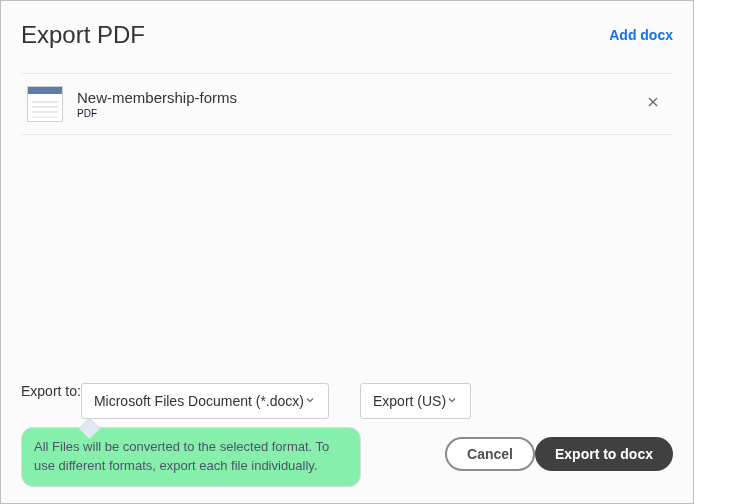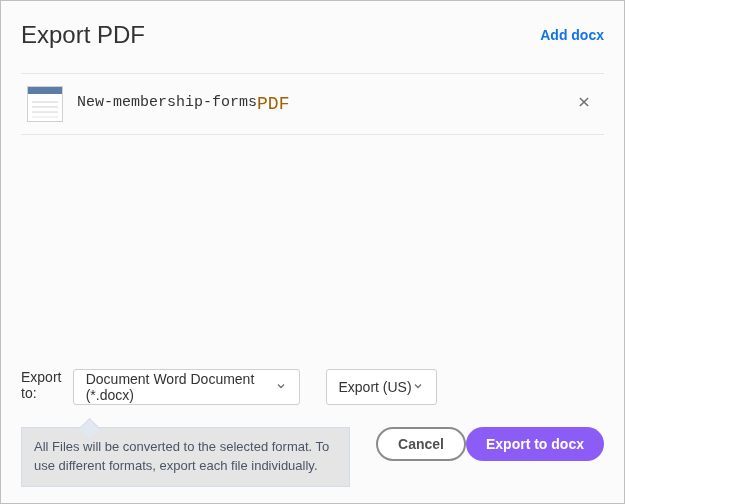--- a/index.html
+++ b/index.html
@@ -4,21 +4,21 @@
   <style>
     * { box-sizing: border-box; margin: 0; padding: 0; }
     body {
       font-family: -apple-system, BlinkMacSystemFont, "Segoe UI", Arial, sans-serif;
       background: #fff;
       width: 735px;
       height: 504px;
       overflow: hidden;
     }
     .dialog {
-      width: 625px;
+      width: 694px;
       height: 504px;
       border: 1px solid #bfbfbf;
       background: #fbfbfb;
       display: flex;
       flex-direction: column;
       padding: 20px 20px 16px 20px;
     }
     .header {
       display: flex;
       justify-content: space-between;
@@ -58,31 +58,30 @@
       content: "";
       position: absolute;
       left: 4px; right: 4px; top: 40%;
       height: 2px;
       background: #e8e8e8;
       box-shadow: 0 5px 0 #e8e8e8, 0 10px 0 #e8e8e8, 0 15px 0 #f2f2f2;
     }
     .file-info {
       flex: 1;
       display: flex;
-      flex-direction: row;
-      font-family: Liberation Mono, monospace;
+      flex-direction: column;
     }
     .file-name {
       font-size: 15px;
       color: #333;
       margin-bottom: 2px;
     }
     .file-type {
-      font-size: 18px;
-      color: #a16207;
+      font-size: 10px;
+      color: #0f172a;
     }
     .remove-btn {
       width: 28px;
       height: 28px;
       display: flex;
       align-items: center;
       justify-content: center;
       cursor: pointer;
       color: #6e6e6e;
     }
@@ -114,24 +113,23 @@
       padding: 0 12px;
       font-size: 14px;
       color: #333;
       cursor: pointer;
     }
     .chevron {
       color: #6e6e6e;
     }
     .chevron svg { width: 12px; height: 12px; }
     .tooltip {
-      margin-top: 10px;
-      background: #e5e5e5;
+      background: #86efac;
       border: 1px solid #d3dce9;
-      border-radius: 0;
+      border-radius: 12px;
       padding: 10px 12px;
       font-size: 13px;
       color: #4a5568;
       line-height: 1.45;
       max-width: 340px;
       position: relative;
     }
     .tooltip::before {
       content: "";
       position: absolute;
@@ -162,21 +160,21 @@
       align-items: center;
       cursor: pointer;
       border: none;
     }
     .btn-secondary {
       background: #fff;
       border: 2px solid #8b8b8b;
       color: #505050;
     }
     .btn-primary {
-      background: #8b5cf6;
+      background: #404040;
       color: #fff;
       text-align: center;
     }
     .bottom-row {
       display: flex;
       align-items: flex-start;
       gap: 26px;
     }
   </style>
 </head>
@@ -206,21 +204,21 @@
       </div>
     </div>
   </div>
 
   <div class="spacer"></div>
 
   <div class="form-row">
     <div class="form-col">
       <div class="form-label">Export to:</div>
       <div class="select">
-        <span>Document Word Document (*.docx)</span>
+        <span>Microsoft Files Document (*.docx)</span>
         <span class="chevron">
           <svg viewBox="0 0 24 24" fill="none" stroke="currentColor" stroke-width="2.5">
               <polyline points="6 9 12 15 18 9"></polyline>
             </svg>
         </span>
       </div>
     </div>
     <div class="form-col">
       <div class="select">
         <span>Export (US)</span>

